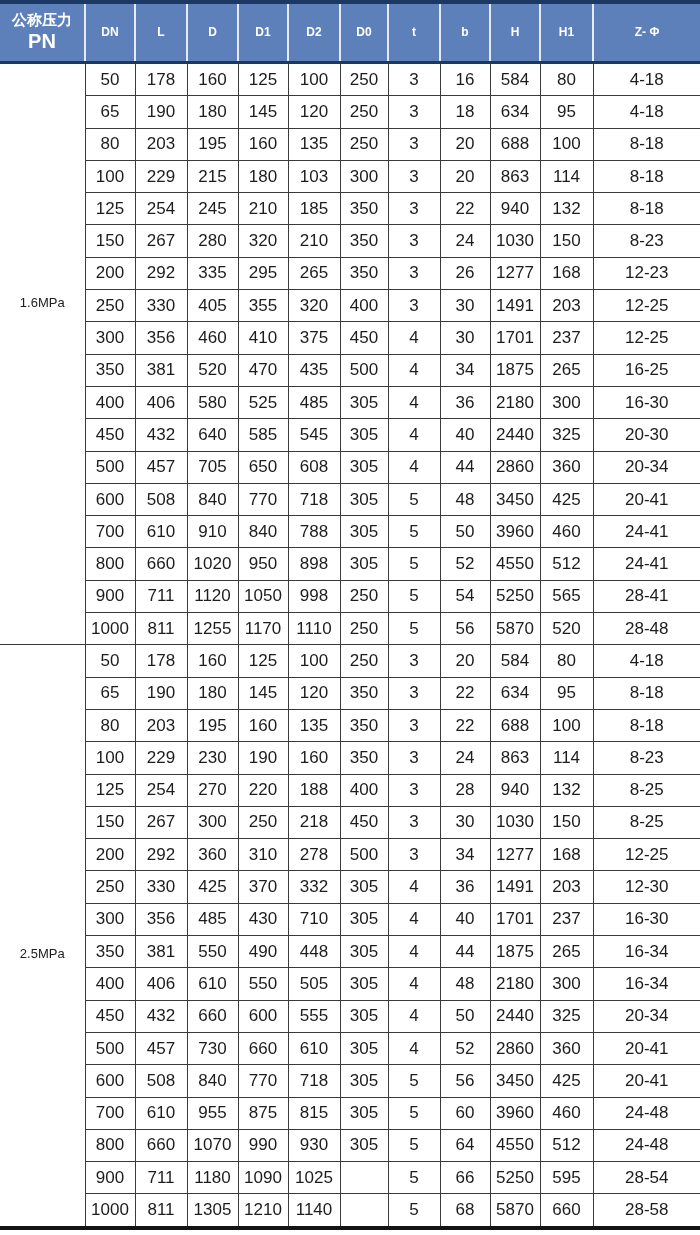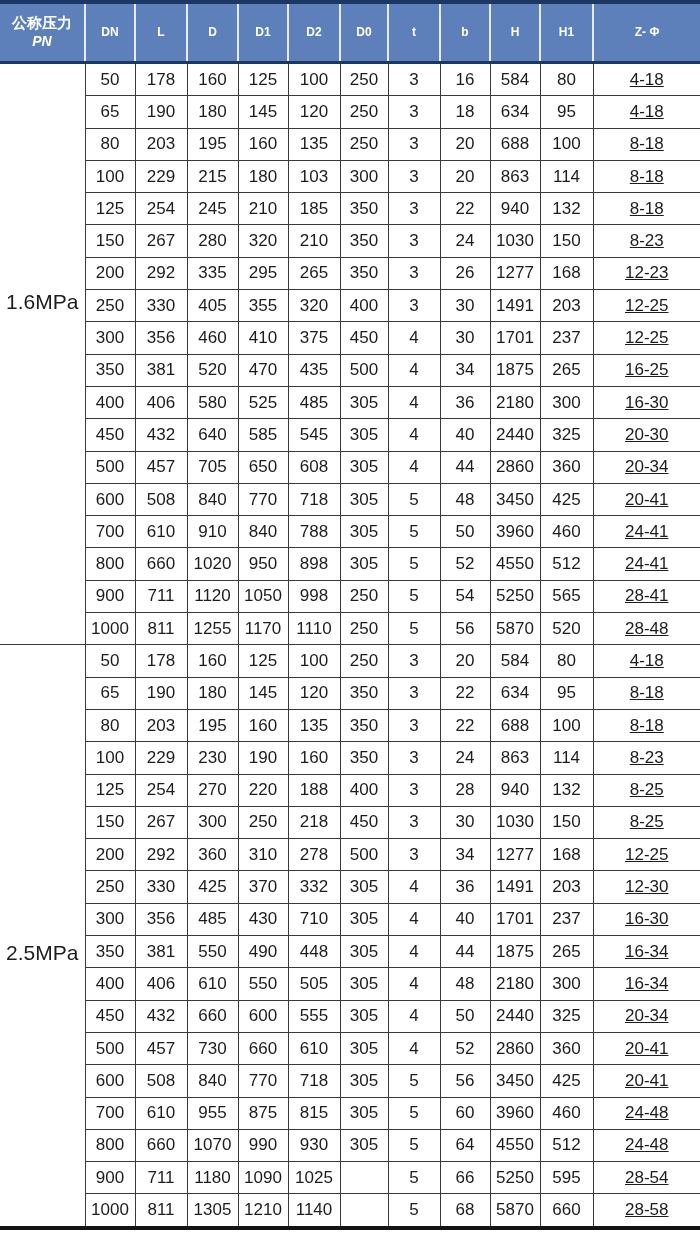--- a/index.html
+++ b/index.html
@@ -32,38 +32,38 @@
     padding:0;
     border-top:4px solid var(--hdr-dark);
     border-bottom:3px solid var(--hdr-dark);
     border-left:2px solid var(--hdr-sep);
     text-align:center;
     vertical-align:middle;
     line-height:1.25;
   }
   th:first-child{border-left:none;}
   th.pn-hdr{font-size:15px;}
-  th.pn-hdr .sub{display:block;font-size:14px;font-style:italic;}
+  th.pn-hdr .sub{display:block;font-size:20px;}
   
   td{
     border:1px solid var(--grid);
     height:31.3px;
     padding:0;
     text-align:center;
     vertical-align:middle;
     font-size:17px;
     background:var(--paper);
     overflow:hidden;
     white-space:nowrap;
   }
-  td:last-child{border-right:none;text-decoration:underline;}
+  td:last-child{border-right:none;}
   td.pn-cell{
     border-left:none;
     position:relative;
-    font-size:21px;
+    font-size:13px;
   }
   td.pn-cell .pn-label{
     position:absolute;
     left:0;right:0;
     transform:translateY(-50%);
     text-align:center;
   }
 </style>
 </head>
 <body>

